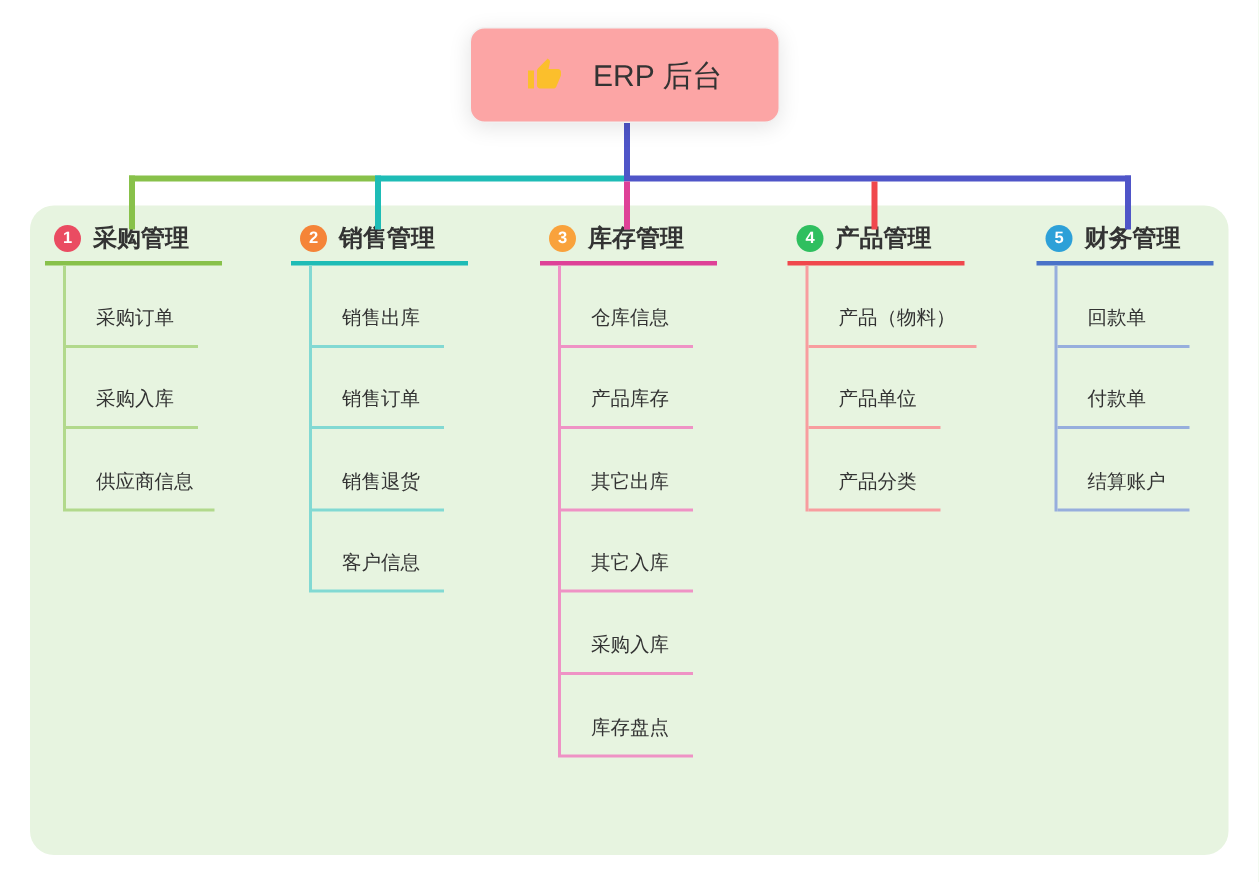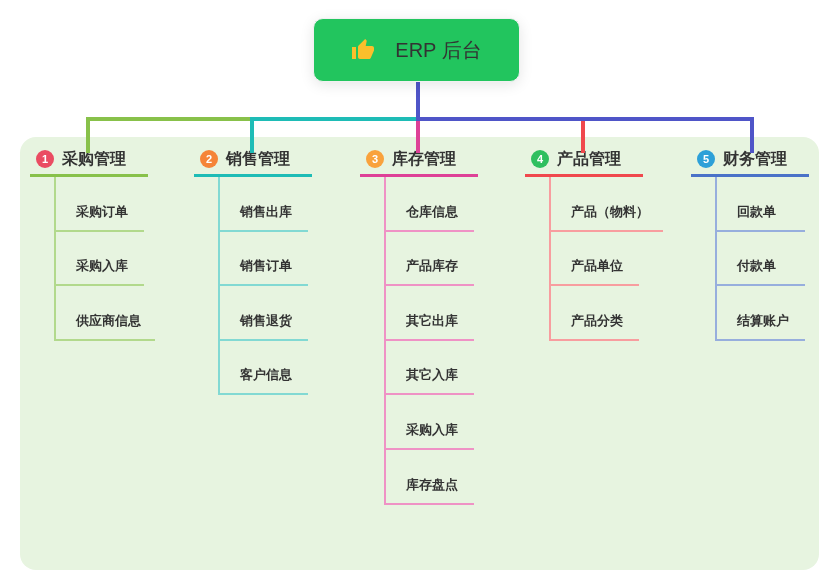--- a/index.html
+++ b/index.html
@@ -10,21 +10,21 @@
     font-family: "Liberation Sans", "DejaVu Sans", sans-serif;
     color: #333333;
     overflow: hidden;
   }
 
   
   .root-node {
     position: absolute;
     left: 313px; top: 18px;
     width: 207px; height: 64px;
-    background: #22c55e;
+    background: #fca5a5;
     border: 1px solid #f1f1f1;
     border-radius: 10px;
     box-shadow: 0 3px 14px rgba(0,0,0,0.10);
     display: flex; align-items: center; justify-content: center;
     gap: 20px;
     font-size: 20px; font-weight: 500;
     z-index: 3;
   }
   .root-node .thumb { width: 24px; height: 24px; display: inline-flex; }
 
@@ -64,24 +64,23 @@
     flex: 0 0 auto;
     width: 18px; height: 18px;
     border-radius: 50%;
     background: var(--numbg);
     color: #ffffff;
     font-size: 11px; font-weight: bold;
     display: flex; align-items: center; justify-content: center;
   }
 
   .branch-items {
-    margin-left: 24px;
+    margin-left: 12px;
     border-left: 2px solid var(--subline);
     width: max-content;
-    font-weight: bold;
   }
   .item {
     width: max-content;
     min-width: 88px;
     height: 54.6px;
     display: flex; align-items: flex-end;
     padding: 0 14px 9px 20px;
     border-bottom: 2px solid var(--subline);
     font-size: 13px;
     white-space: nowrap;

